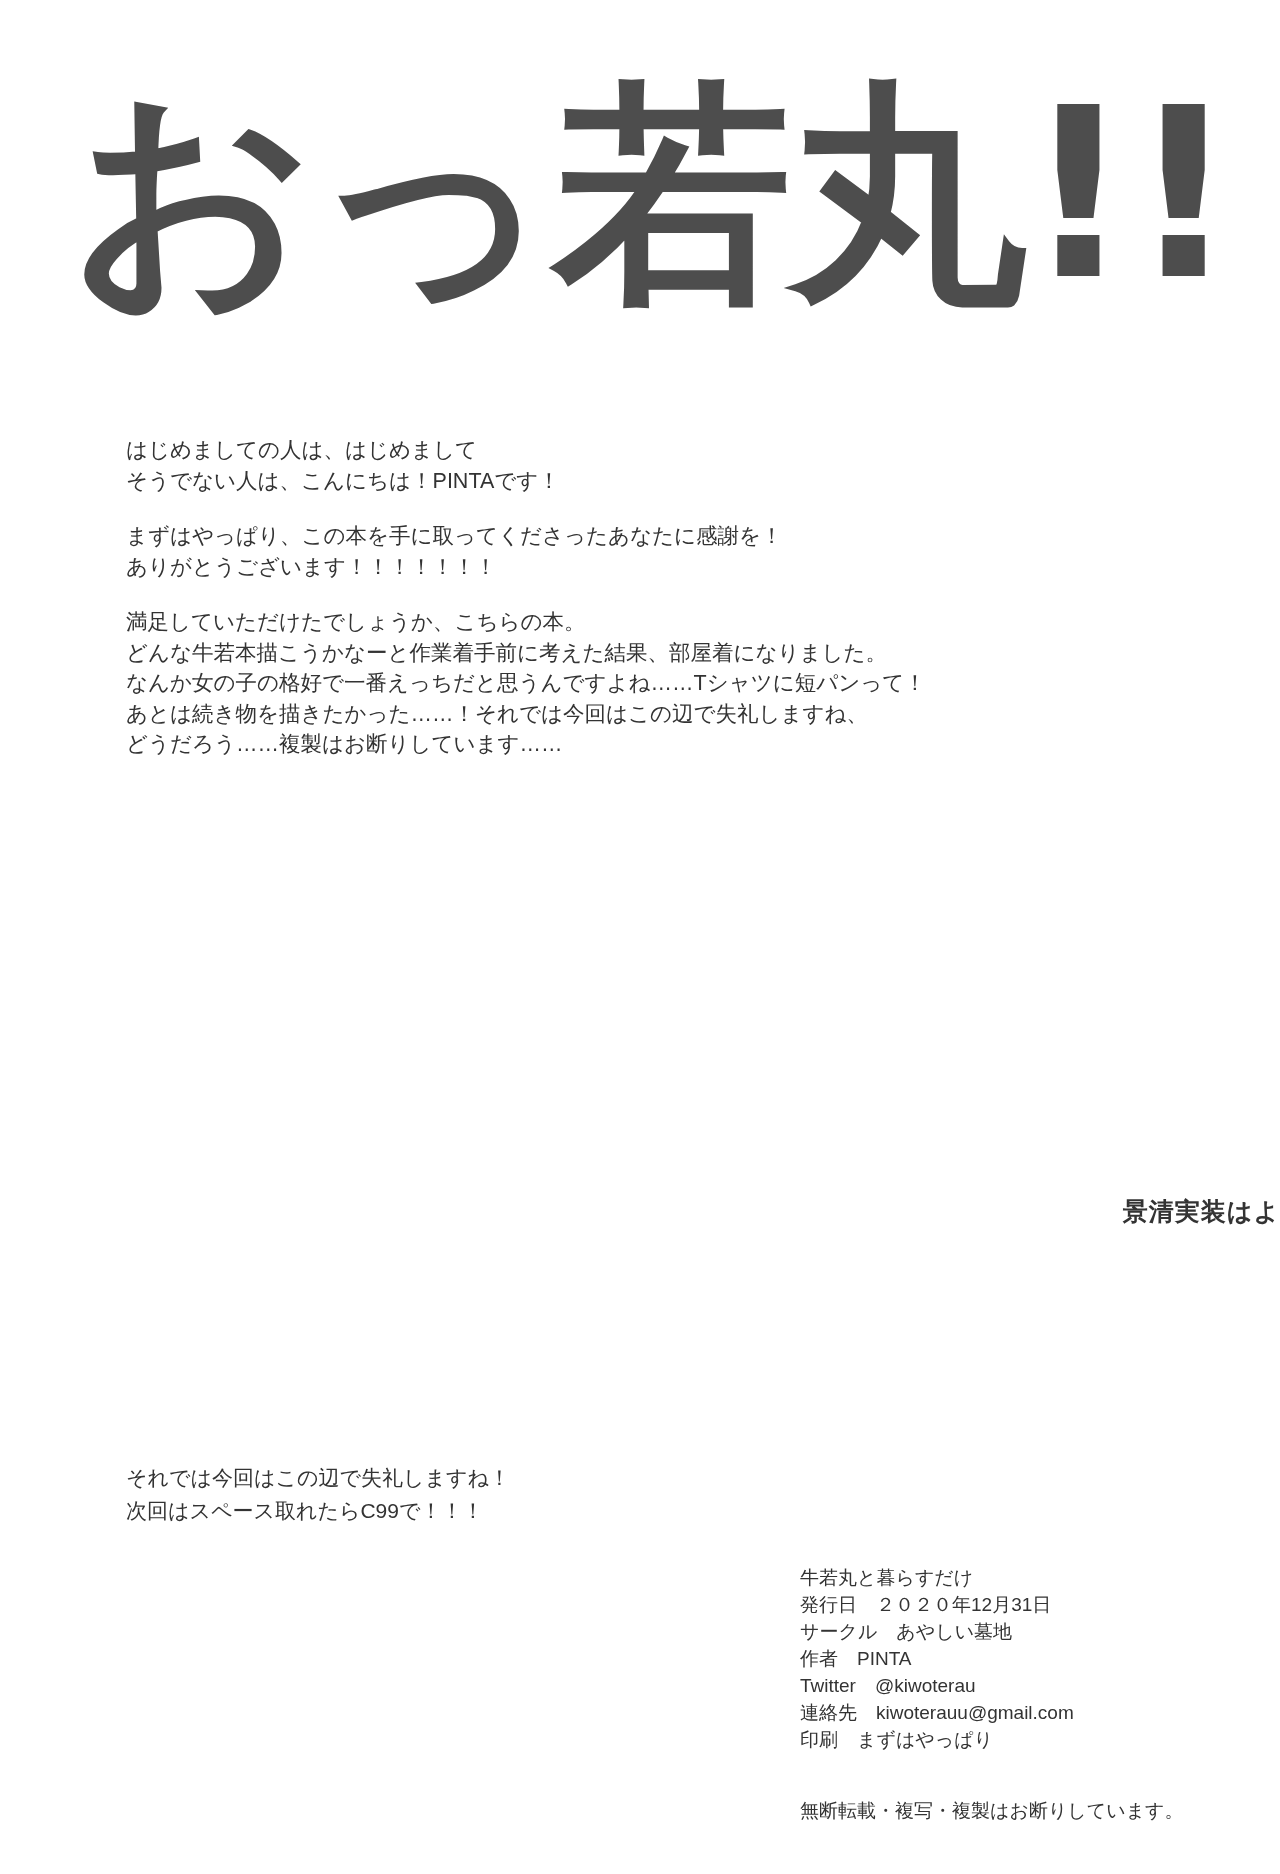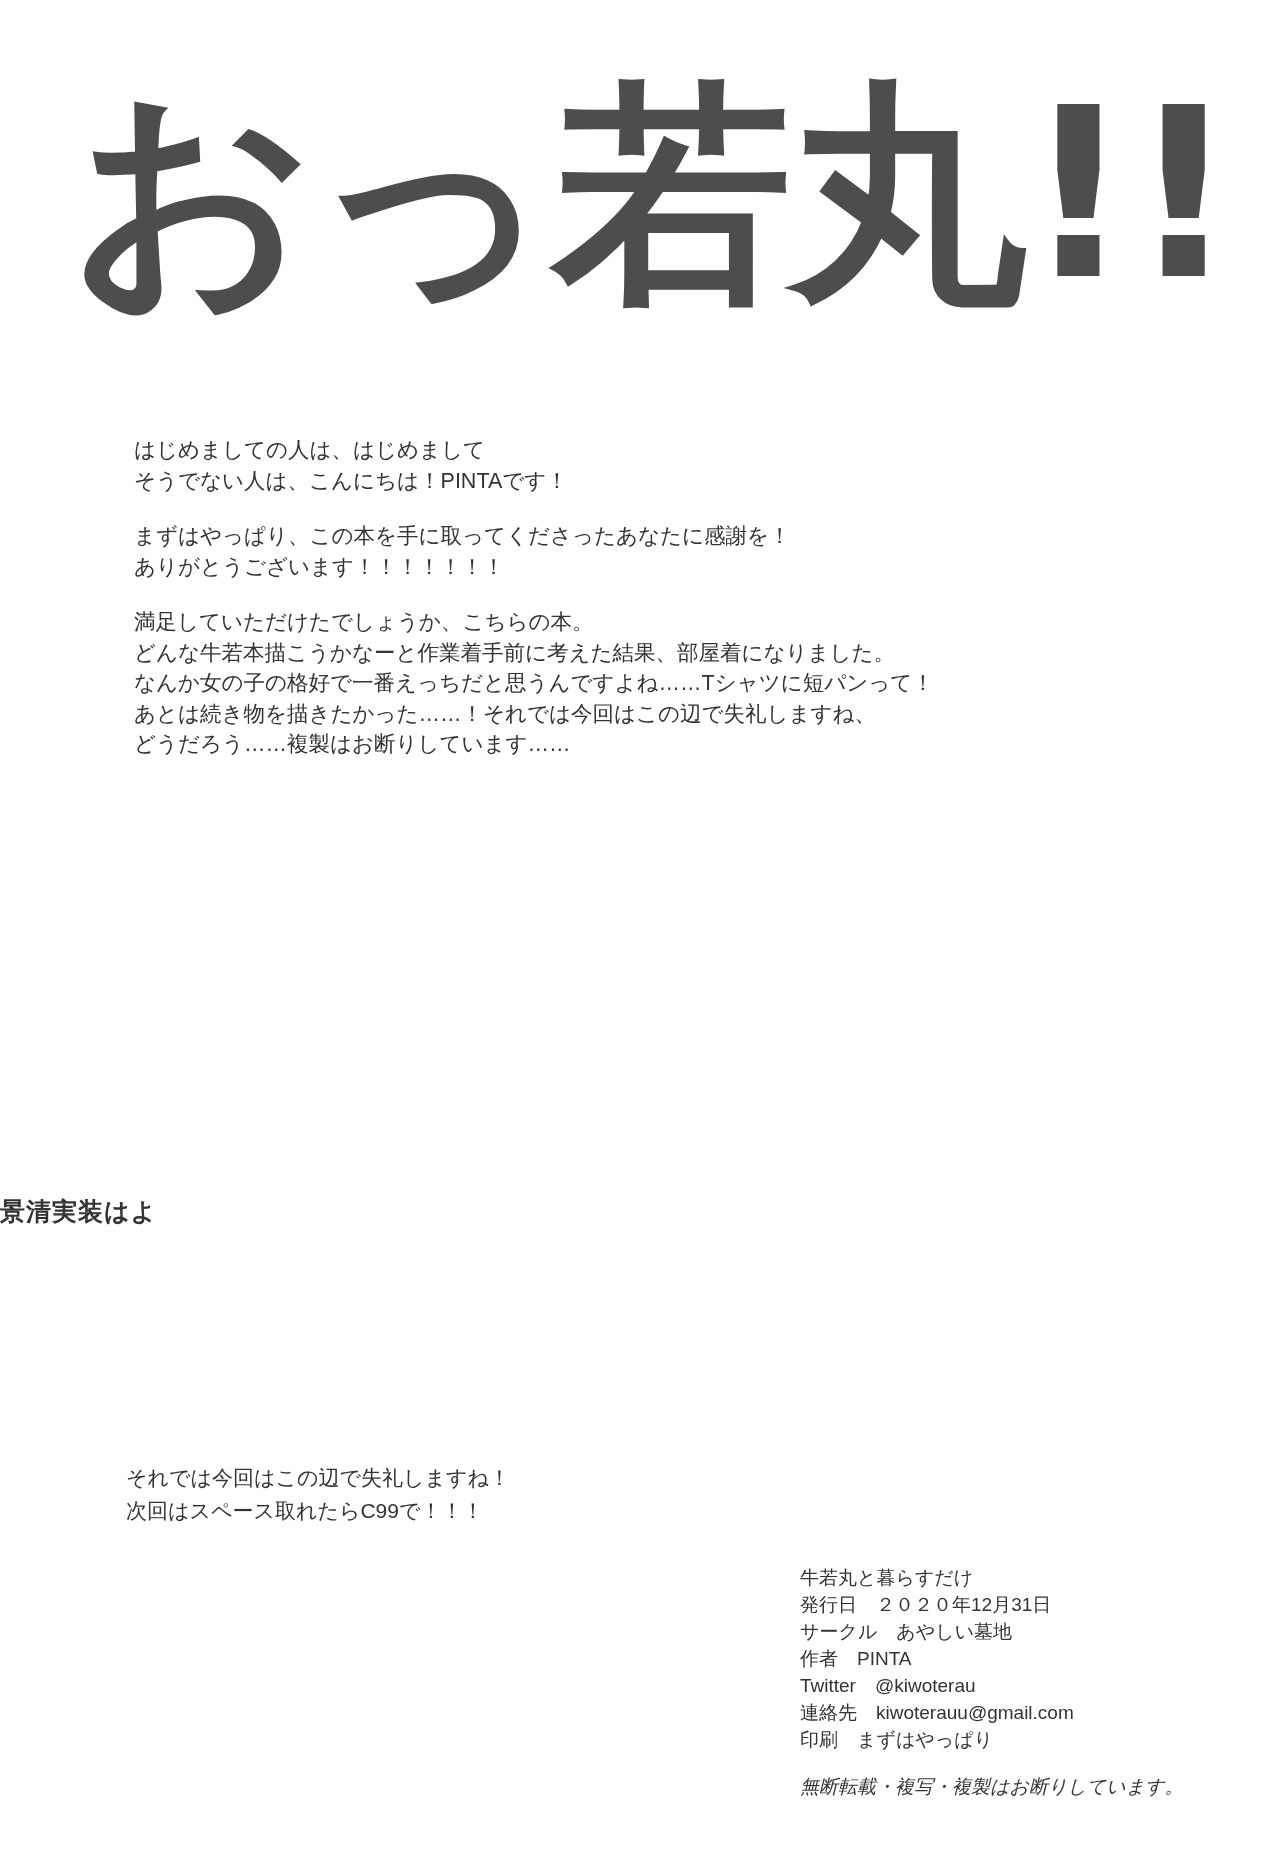--- a/index.html
+++ b/index.html
@@ -30,40 +30,40 @@
     font-size: 235px;
     line-height: 1.25;
     letter-spacing: -4px;
     color: #4d4d4d;
     white-space: nowrap;
     transform: scaleX(1.02);
     transform-origin: left top;
   }
   .afterword {
     position: absolute;
-    left: 134px;
+    left: 126px;
     top: 440px;
     width: 1000px;
     font-size: 21.5px;
     line-height: 1.0;
     color: #333333;
   }
   .para {
     margin: 0 0 34px 0;
   }
   .para div {
     margin-bottom: 9px;
     white-space: nowrap;
   }
   .centered-note {
     position: absolute;
     left: 0;
     top: 1195px;
     width: 1280px;
-    text-align: left;
+    text-align: right;
     font-size: 25px;
     font-weight: 700;
     color: #333333;
     letter-spacing: 1px;
   }
   .closing {
     position: absolute;
     left: 126px;
     top: 1462px;
     width: 700px;
@@ -80,22 +80,21 @@
     top: 1565px;
     width: 420px;
     font-size: 19px;
     line-height: 1.42;
     color: #333333;
   }
   .colophon div {
     white-space: nowrap;
   }
   .colophon .gap {
-    margin-top: 20px;
-    font-style: italic;
+    margin-top: 44px;
   }
 </style>
 </head>
 <body>
 
 <div class="page">
 
   <div class="title">おっ若丸!!</div>
 
   <div class="afterword">

